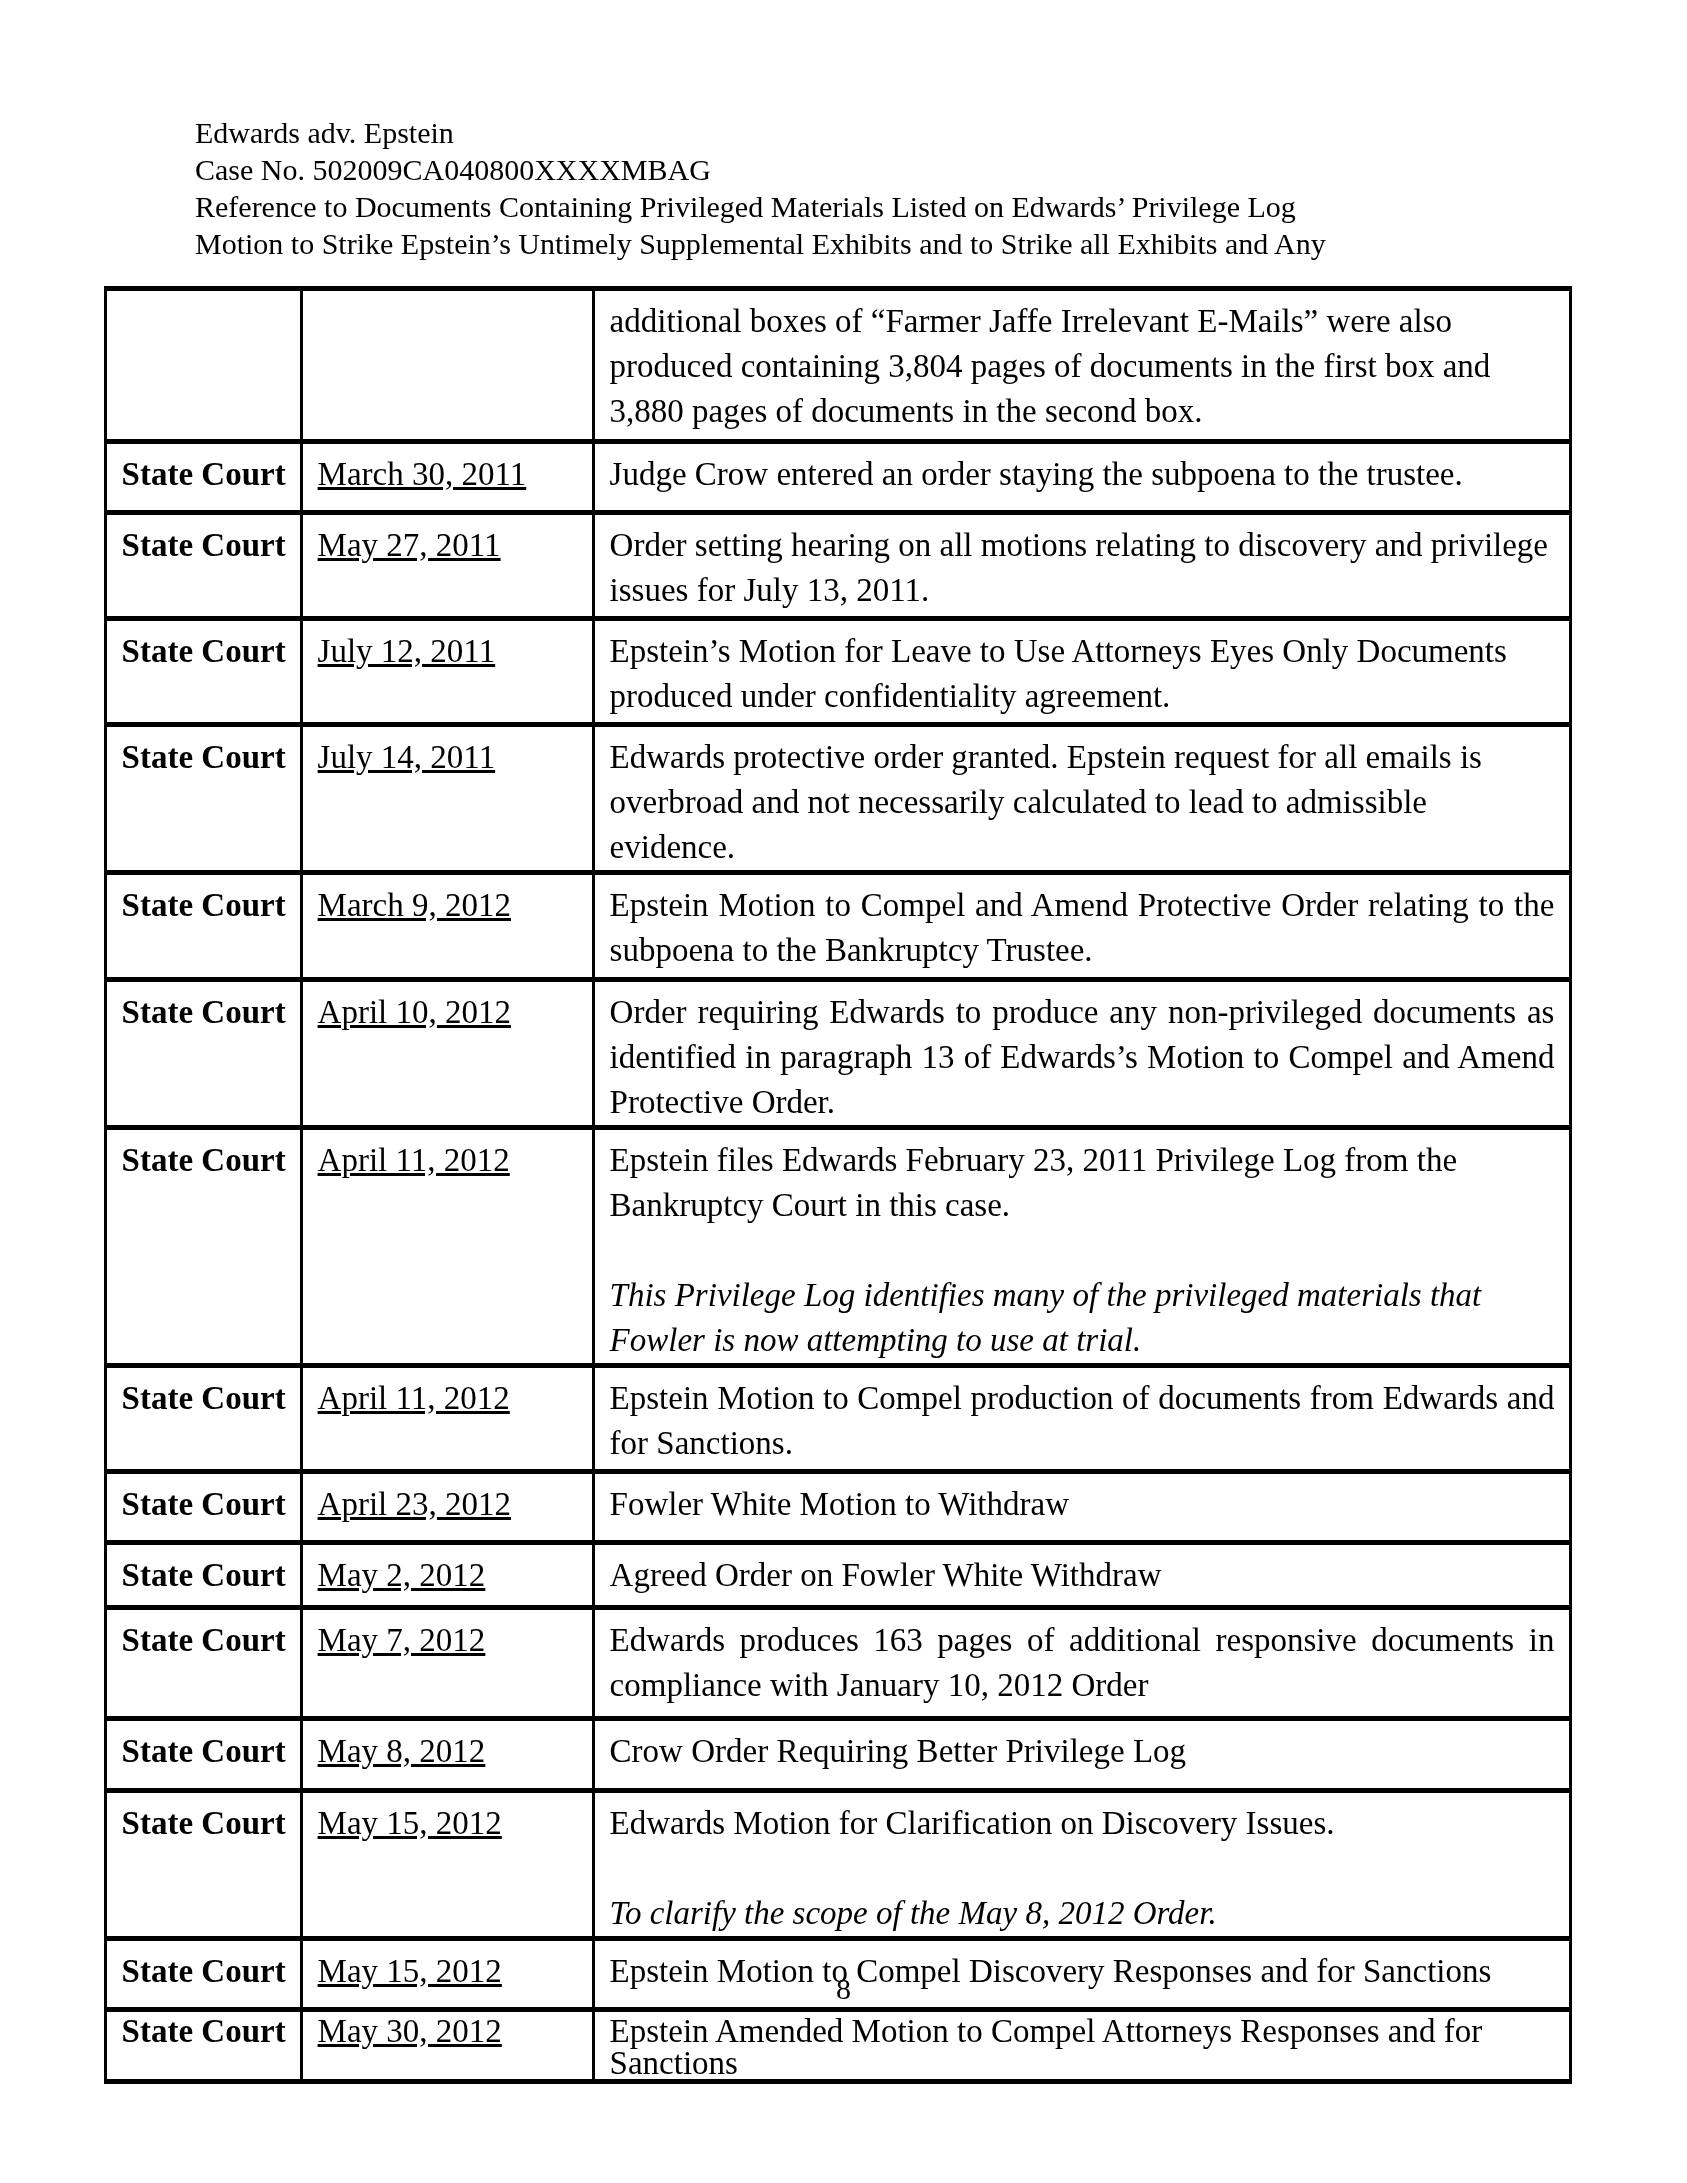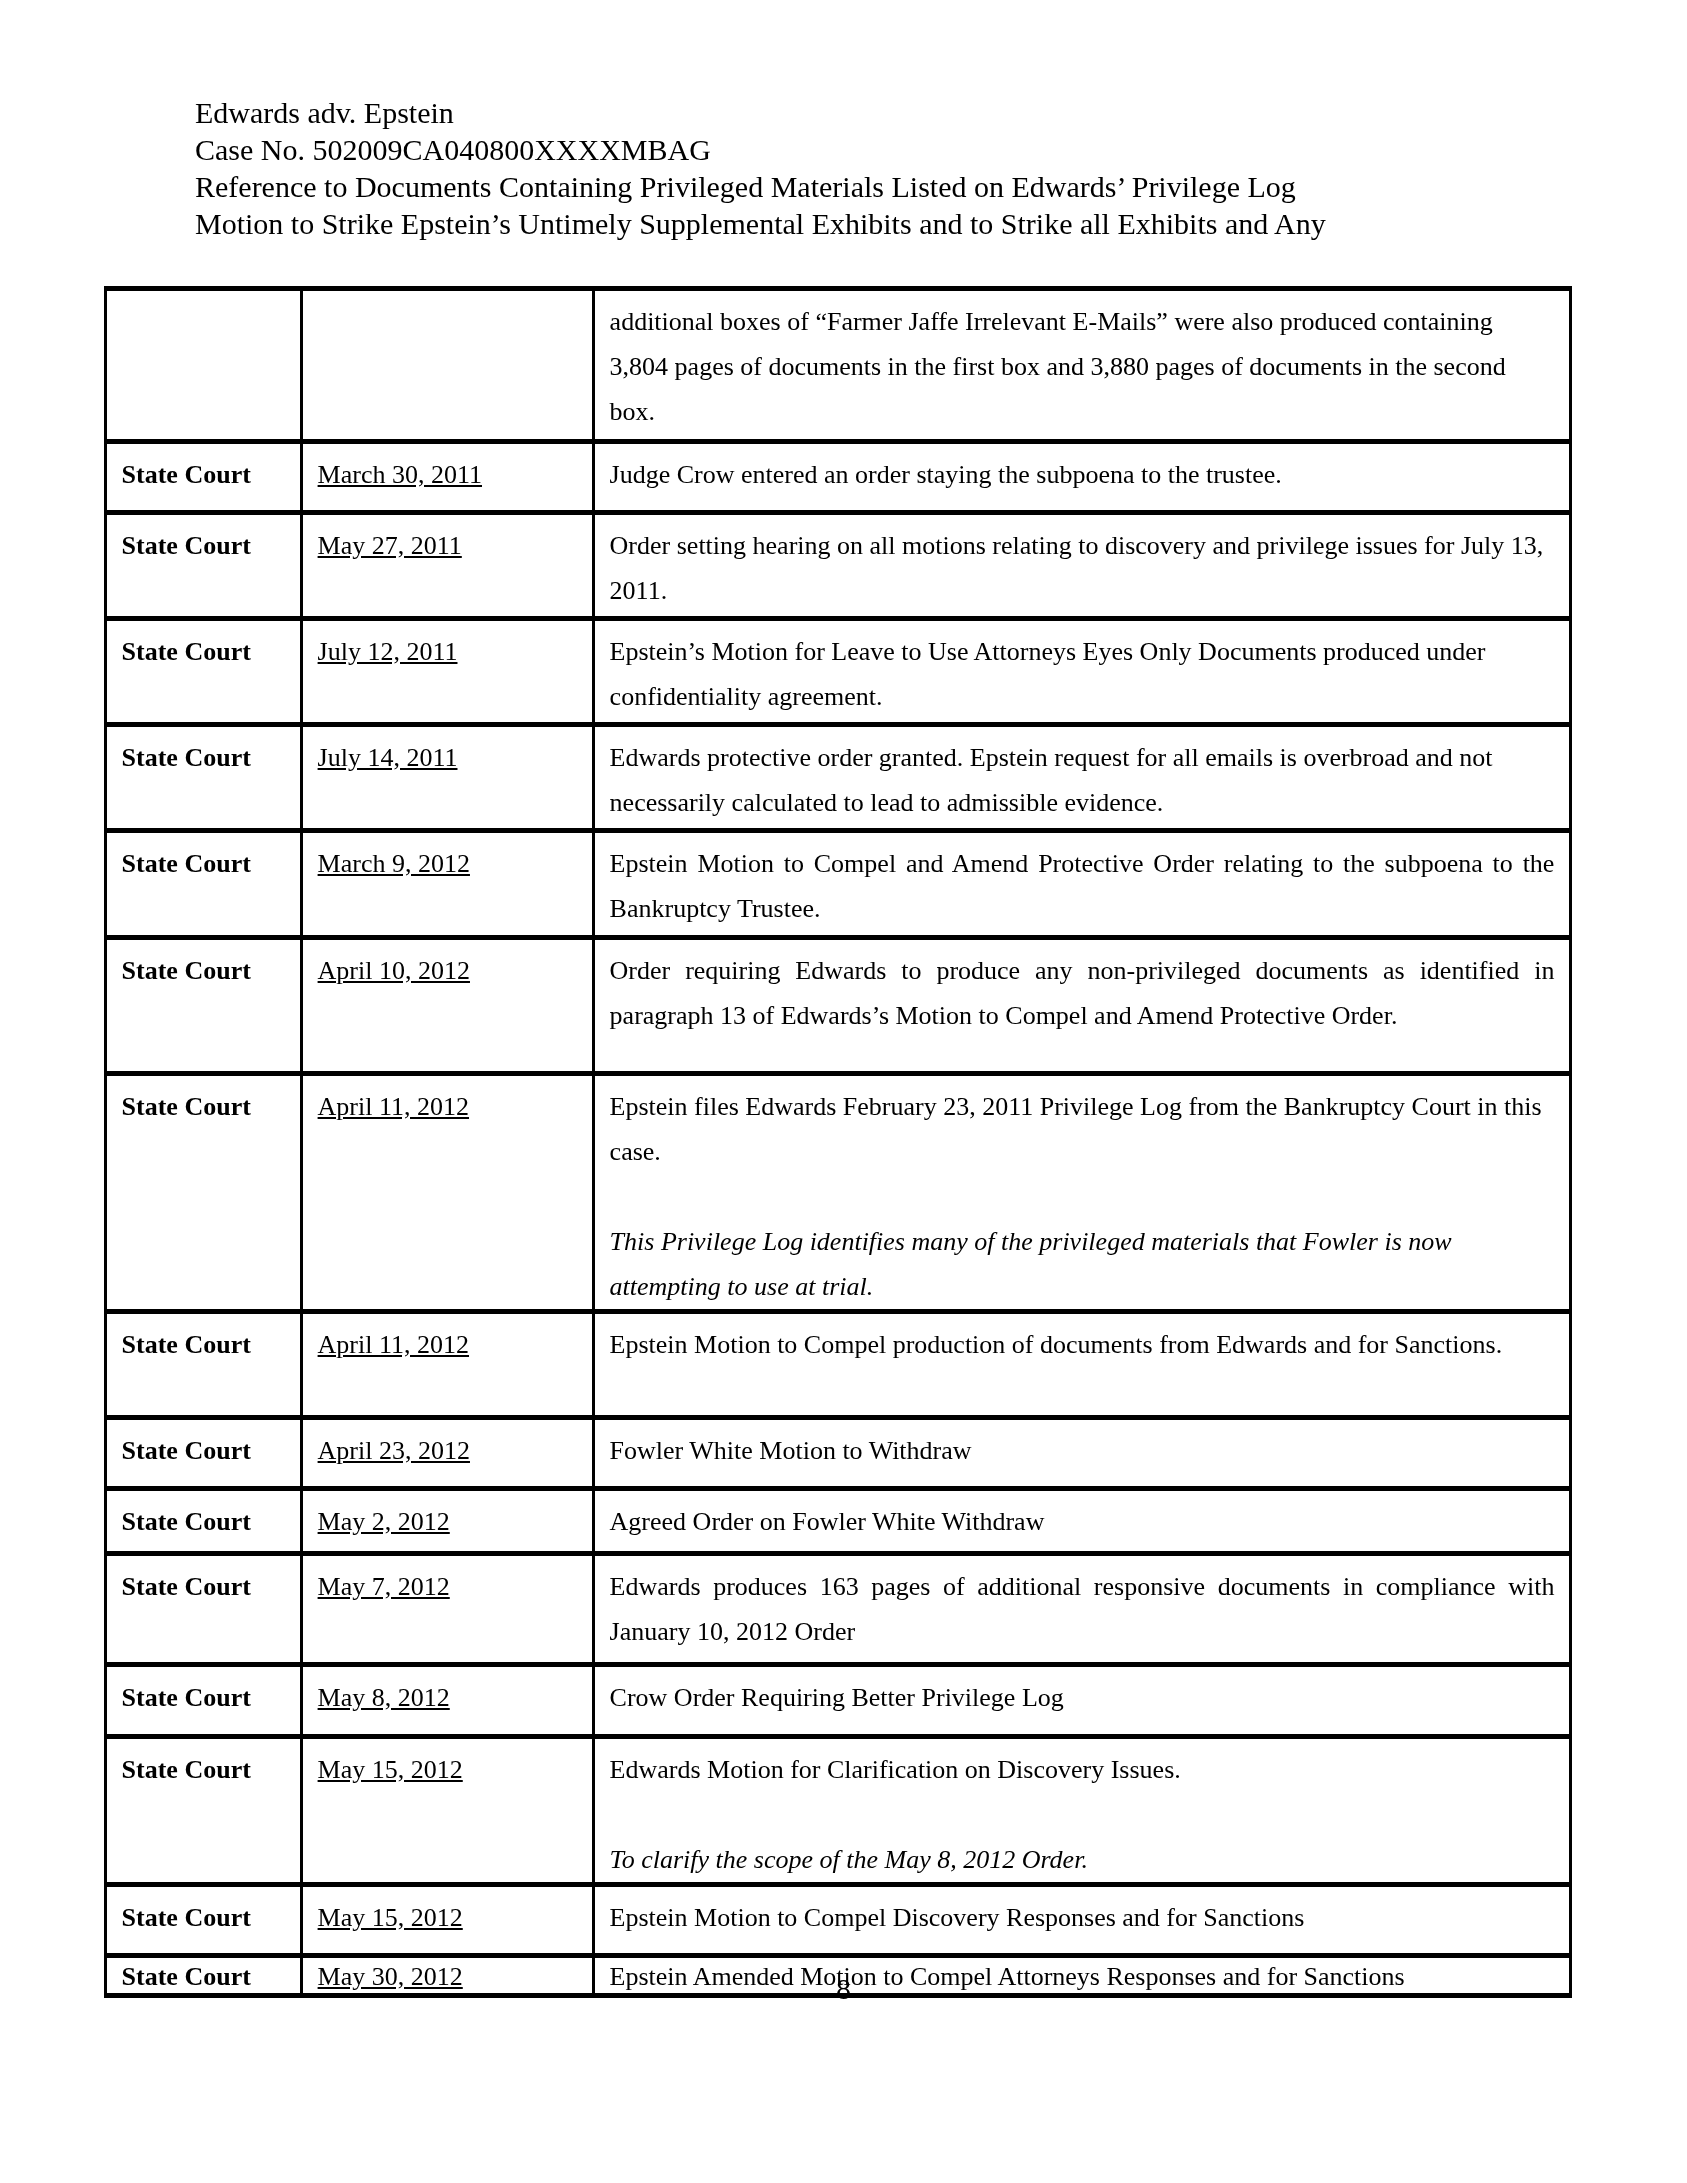--- a/index.html
+++ b/index.html
@@ -8,35 +8,35 @@
     width:1687px;
     height:2183px;
     margin:0 auto;
     background:#ffffff;
     color:#000;
     font-family:"Liberation Serif", serif;
   }
   .doc-header{
     position:absolute;
     left:195px;
-    top:94px;
+    top:114px;
     width:1257px;
     font-size:30px;
     line-height:37px;
     text-align:left;
   }
   .doc-header div{white-space:nowrap;}
   table.timeline{
     position:absolute;
     left:104px;
     top:286px;
     width:1465px;
     border-collapse:collapse;
     table-layout:fixed;
-    font-size:26px;
+    font-size:33px;
   }
   table.timeline, table.timeline td{
     border:3.3px solid #000;
     border-top-width:5.3px;
     border-bottom-width:5.3px;
   }
   td{
     box-sizing:border-box;
     vertical-align:top;
     padding:8px 14.6px 0 14.6px;

